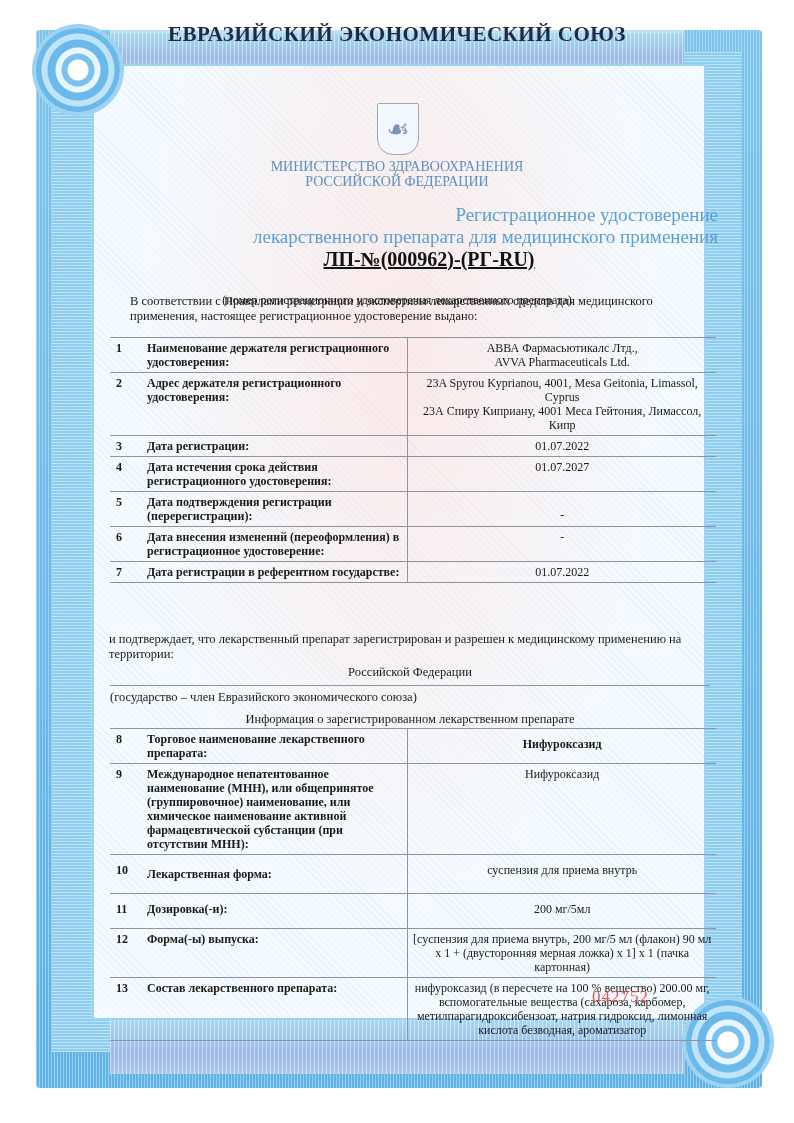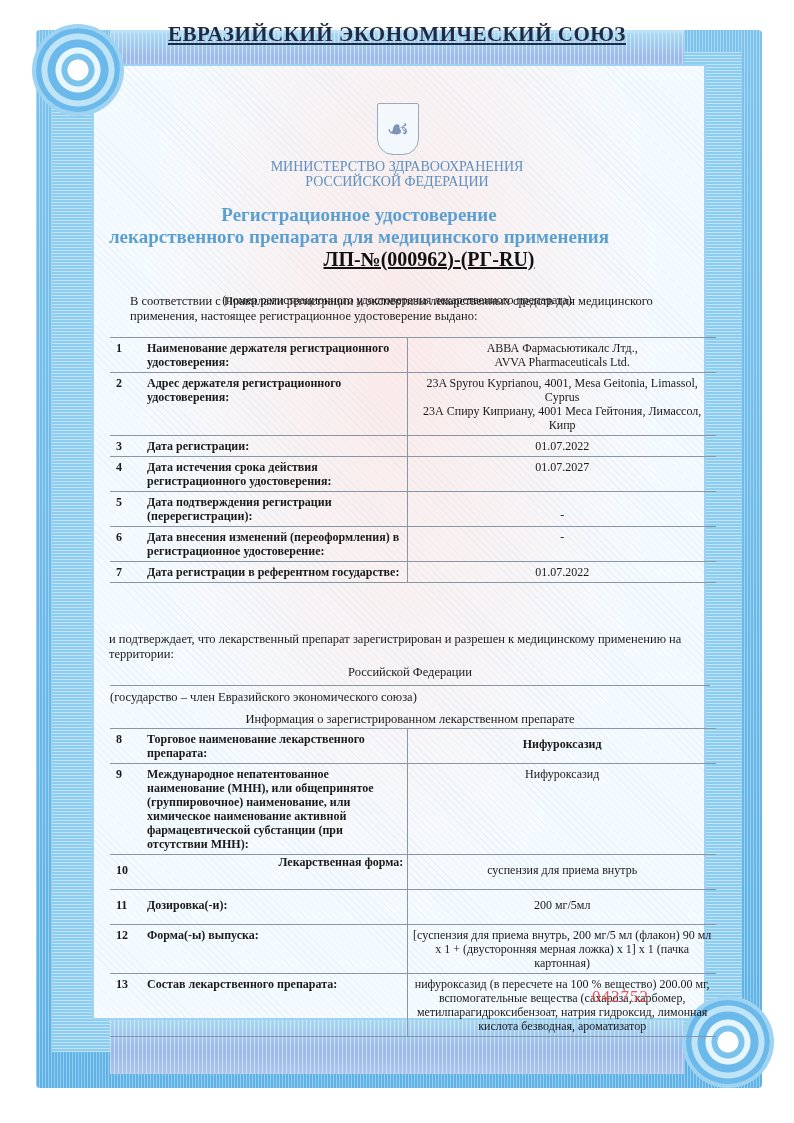--- a/index.html
+++ b/index.html
@@ -46,35 +46,35 @@
     .rosette {
       position: absolute; width: 84px; height: 84px; border-radius: 50%;
       background:
         radial-gradient(circle, #ffffff 0 10px, #7cc3ec 11px 16px, #e8f6fd 17px 22px, #6bb9ea 23px 30px, #bfe3f7 31px 36px, #6bb9ea 37px 42px);
       box-shadow: 0 0 0 4px #9fd3f2;
     }
     .r-tl { left: 36px; top: 28px; }
     .r-br { left: 686px; top: 1000px; }
     .union-title {
       position: absolute; left: 0; top: 22px; width: 794px; text-align: center;
-      font-size: 21px; font-weight: bold; letter-spacing: 0.5px; color: #1f2a44; text-decoration: underline;
+      font-size: 21px; font-weight: bold; letter-spacing: 0.5px; color: #1f2a44;
     }
     .emblem {
       position: absolute; left: 377px; top: 103px; width: 40px; height: 50px;
       border: 1px solid #9aa9bb; border-radius: 2px 2px 16px 16px; background: #f3f8fc;
       display: flex; align-items: center; justify-content: center;
       color: #7d93b5; font-size: 26px;
     }
     .ministry {
       position: absolute; left: 0; top: 159px; width: 794px; text-align: center;
       font-size: 14px; color: #5f8fbf; line-height: 15px;
     }
     .doc-title {
-      position: absolute; left: 0; top: 204px; width: 718px; text-align: center;
-      font-size: 19px; font-weight: bold; color: #5b9fd1; line-height: 22px;
+      position: absolute; left: 0; top: 204px; width: 718px; text-align: right;
+      font-size: 19px; font-weight: normal; color: #5b9fd1; line-height: 22px;
     }
     .reg-number {
       position: absolute; left: 0; top: 248px; width: 794px; text-align: center;
       font-size: 20px; font-weight: bold; text-decoration: underline; color: #111; margin-left: 32px;
     }
     .reg-caption {
       position: absolute; left: 0; top: 269px; width: 794px; text-align: center;
       font-size: 12px;
       margin-top: 24px;
     }
@@ -211,21 +211,21 @@
         <td class="label">Торговое наименование лекарственного препарата:</td>
         <td class="value" style="font-weight:bold;padding-top:8px">Нифуроксазид</td>
       </tr>
       <tr>
         <td class="num">9</td>
         <td class="label">Международное непатентованное наименование (МНН), или общепринятое (группировочное) наименование, или химическое наименование активной фармацевтической субстанции (при отсутствии МНН):</td>
         <td class="value">Нифуроксазид</td>
       </tr>
       <tr>
         <td class="num" style="padding-top: 8px; padding-bottom: 12px;">10</td>
-        <td class="label" style="padding-top: 0; padding-bottom: 12px; text-align: right;">Лекарственная форма:</td>
+        <td class="label" style="padding-top: 12px; padding-bottom: 12px;">Лекарственная форма:</td>
         <td class="value" style="padding-top: 8px; padding-bottom: 12px;">суспензия для приема внутрь</td>
       </tr>
       <tr>
         <td class="num" style="padding-top: 8px; padding-bottom: 12px;">11</td>
         <td class="label" style="padding-top: 8px; padding-bottom: 12px;">Дозировка(-и):</td>
         <td class="value" style="padding-top: 8px; padding-bottom: 12px;">200 мг/5мл</td>
       </tr>
       <tr>
         <td class="num">12</td>
         <td class="label">Форма(-ы) выпуска:</td>

